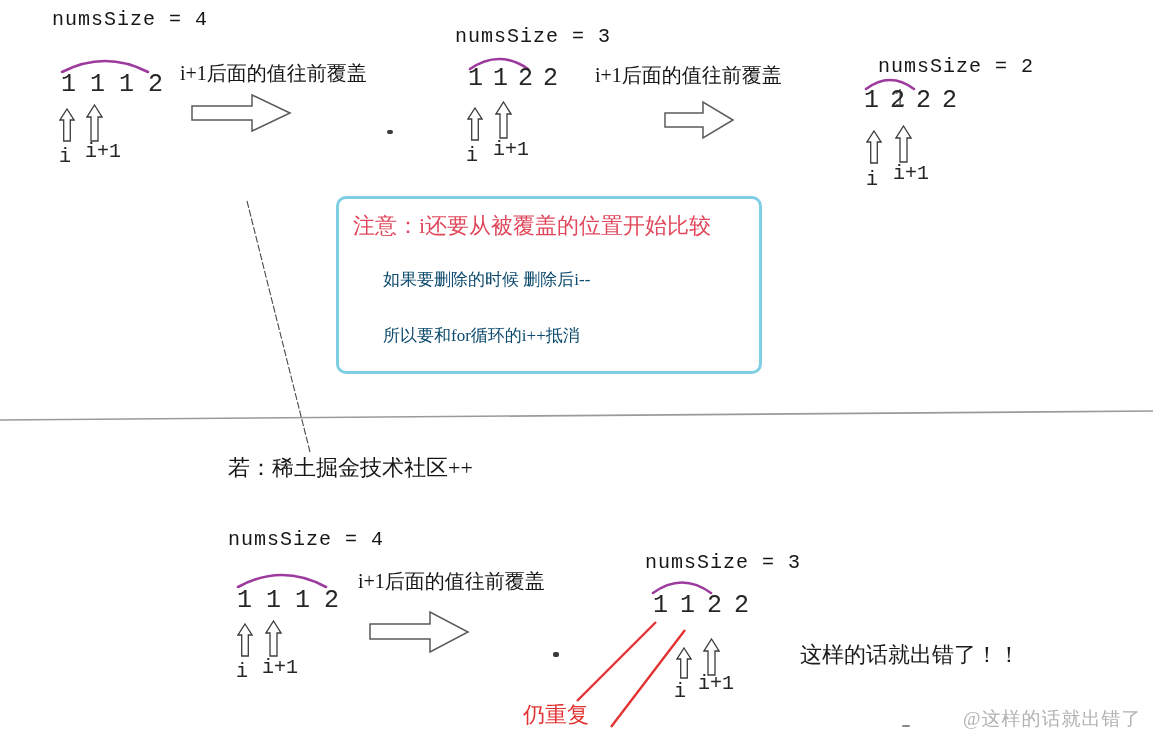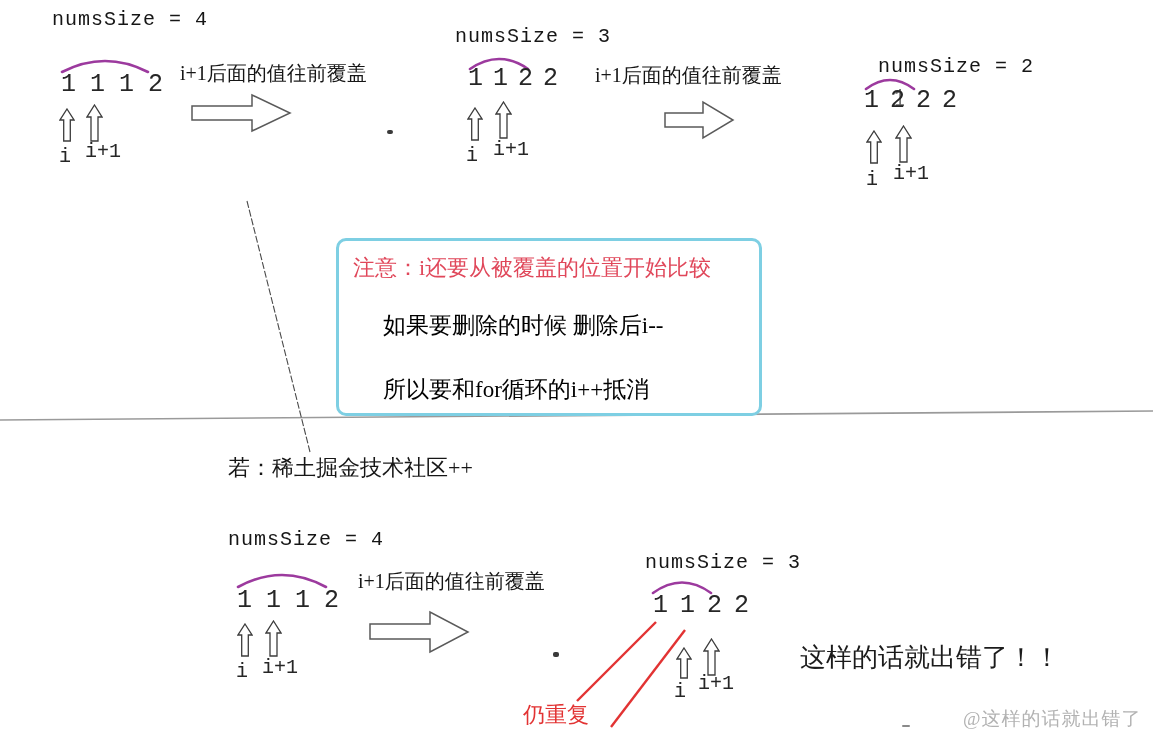--- a/index.html
+++ b/index.html
@@ -11,27 +11,27 @@
   .mono{font-family:"Liberation Mono","DejaVu Sans Mono",monospace;}
   .cn{font-family:"Liberation Serif","DejaVu Serif",serif;}
   .nums-title{font-size:20px;letter-spacing:1px;color:#161616;white-space:nowrap;}
   .nums{display:flex;gap:14px;font-size:25px;line-height:1;color:#262626;}
   .nums span{display:inline-block;}
   .ptr-label{font-size:20px;color:#262626;white-space:nowrap;}
   .transfer-label{font-size:20px;color:#161616;white-space:nowrap;}
   .heading{font-size:21px;color:#161616;white-space:nowrap;}
   .note-box{
     width:394px;height:148px;border:3px solid #7ecfe3;border-radius:10px;
-    background:#ffffff;padding:12px 12px 12px 14px;margin-top:42px;
+    background:#ffffff;padding:12px 12px 12px 14px;
   }
   .note-line1{font-size:22px;color:#e0475a;white-space:nowrap;}
-  .note-line2,.note-line3{font-size:23px;color:#000000;white-space:nowrap;}
+  .note-line2,.note-line3{font-size:17px;color:#0c4a6e;white-space:nowrap;}
   .note-line2{margin-top:27px;margin-left:30px;}
   .note-line3{margin-top:33px;margin-left:30px;}
-  .err-text{font-size:26px;color:#1b1b1b;white-space:nowrap;}
+  .err-text{font-size:22px;color:#1b1b1b;white-space:nowrap;}
   .still-dup{font-size:22px;color:#e23333;white-space:nowrap;}
   .watermark{font-size:19px;color:#b2b2b2;white-space:nowrap;letter-spacing:1px;}
   .overwrite{position:relative;display:inline-block;}
   .overwrite .old{position:absolute;left:2px;top:-1px;color:#4a4a4a;transform:scaleX(.7);opacity:.85;}
   .overwrite .new{position:relative;}
   .dot{background:#3a3a3a;border-radius:2px;}
   svg{display:block;}
 </style>
 </head>
 <body>

